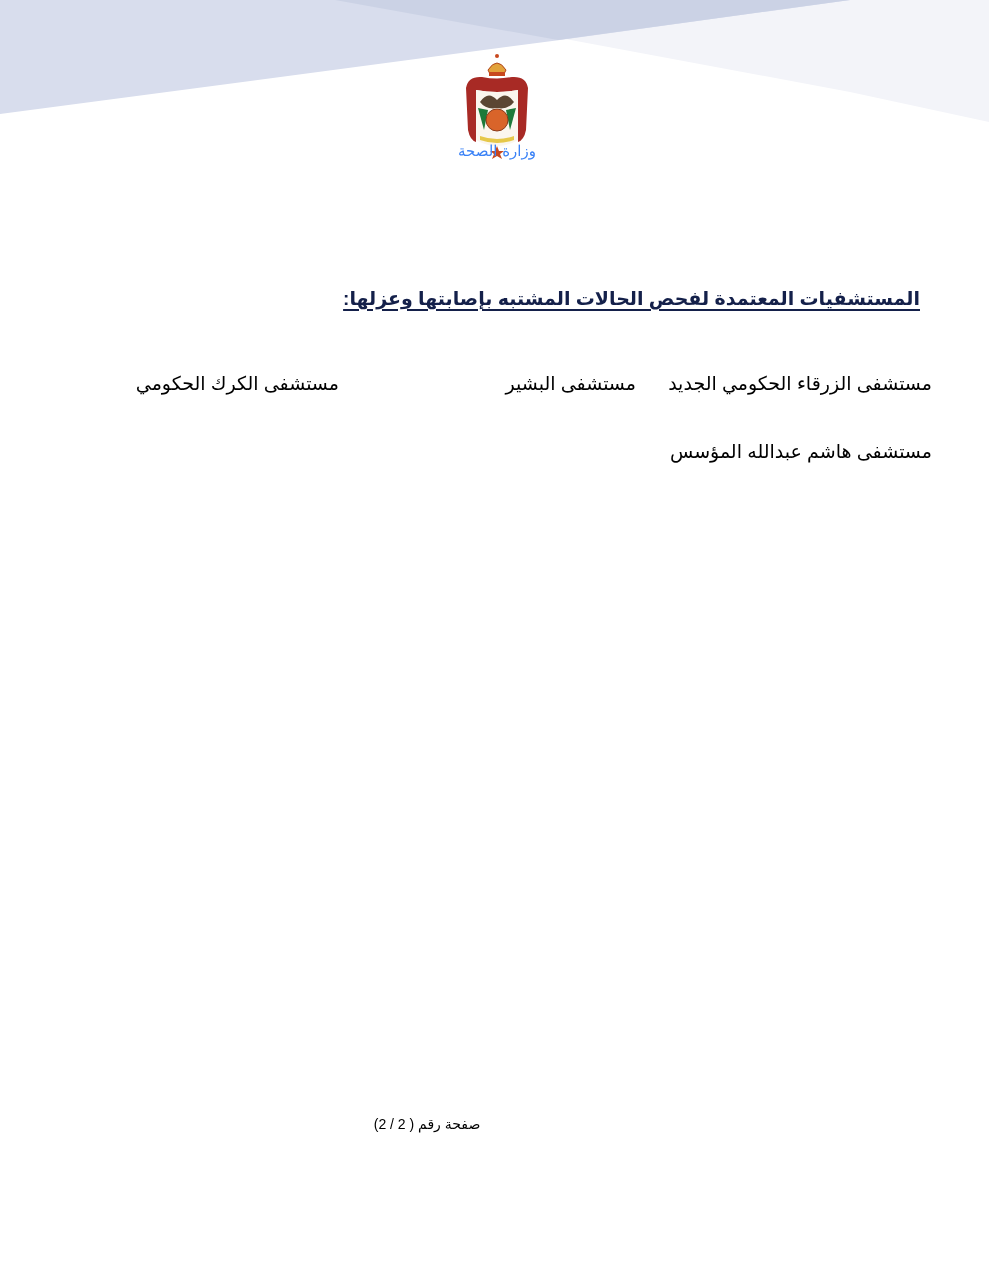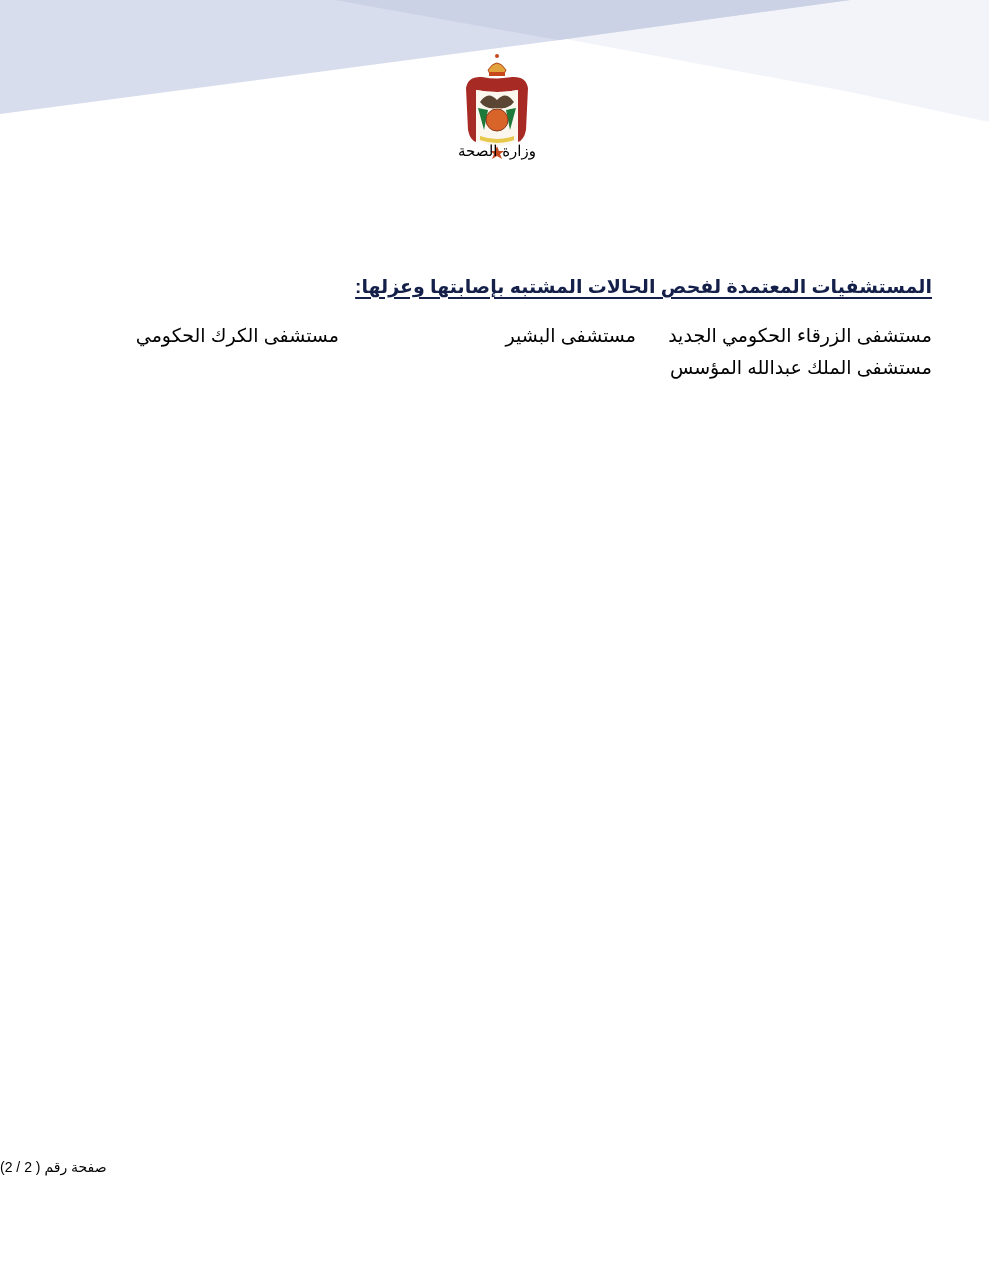--- a/index.html
+++ b/index.html
@@ -29,57 +29,58 @@
     height: 122px;
   }
   .ministry-name {
     position: absolute;
     left: 452px;
     top: 142px;
     width: 90px;
     text-align: center;
     font-family: "DejaVu Serif", serif;
     font-size: 15px;
-    color: #000000;
+    color: #3b82f6;
     direction: rtl;
   }
   .content {
     position: absolute;
     right: 57px;
     top: 272px;
     width: 870px;
     direction: rtl;
   }
   .heading {
     font-size: 19px;
     font-weight: bold;
     color: #14204a;
     text-decoration: underline;
     text-underline-offset: 4px;
     text-decoration-thickness: 2px;
-    margin: 0;
+    margin: 12px;
     line-height: 30px;
   }
   .hospital-grid {
     margin-top: 20px;
     display: grid;
     grid-template-columns: 296px 297px auto;
     row-gap: 4px;
     font-size: 19px;
     line-height: 28px;
   }
   .hospital-grid span {
     white-space: nowrap;
+    margin-top: 36px;
   }
   .footer {
     position: absolute;
     left: 0;
     width: 854px;
-    top: 1159px;
-    text-align: left;
+    top: 1116px;
+    text-align: center;
     font-size: 14px;
     direction: rtl;
   }
 </style>
 </head>
 <body>
 
 <svg class="header-bg" viewBox="0 0 989 130" preserveAspectRatio="none">
   <polygon points="330,0 989,0 989,122 850,92 560,38" fill="#f3f4f9"></polygon>
   <polygon points="0,0 850,0 560,40 0,114" fill="#d8dded"></polygon>
@@ -109,17 +110,17 @@
 </svg>
 
 <div class="ministry-name">وزارة الصحة</div>
 
 <div class="content">
   <h1 class="heading">المستشفيات المعتمدة لفحص الحالات المشتبه بإصابتها وعزلها:</h1>
   <div class="hospital-grid">
     <span>مستشفى الزرقاء الحكومي الجديد</span>
     <span>مستشفى البشير</span>
     <span>مستشفى الكرك الحكومي</span>
-    <span>مستشفى الملك عبدالله المؤسس</span>
+    <span>مستشفى هاشم عبدالله المؤسس</span>
   </div>
 </div>
 
 <div class="footer">صفحة رقم ( 2 / 2)</div>
 
 </body></html>

